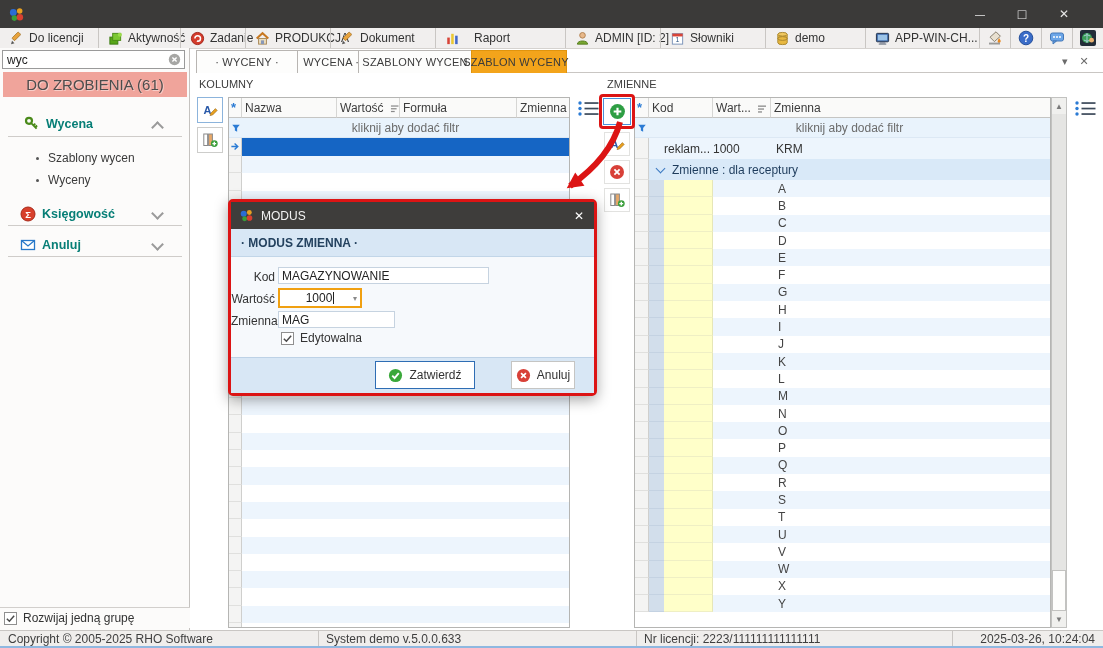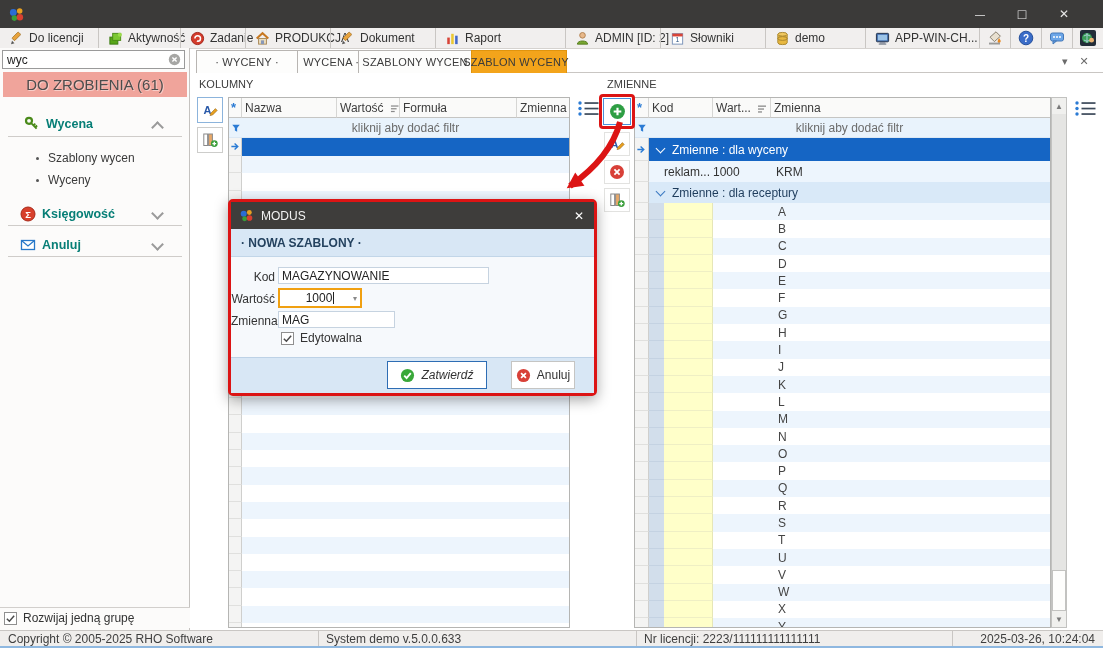--- a/index.html
+++ b/index.html
@@ -92,21 +92,21 @@
   .dlg-label{position:absolute;left:0;width:44px;text-align:right;font-size:12px;color:#333;}
   .dlg-input{position:absolute;left:47px;background:#fff;border:1px solid #c6d3e0;box-sizing:border-box;font-size:12px;color:#222;display:flex;align-items:center;padding-left:3px;}
   #dlg-wartosc{border:2px solid #f0a011;justify-content:center;padding:0;}
   #dlg-wartosc .caret{width:1px;height:12px;background:#222;margin-left:1px;}
   #dlg-wartosc .dd{position:absolute;right:3px;color:#8a8a8a;font-size:8px;}
   #dlg-wartosc .dd::before{content:"▾";}
   #dlg-check-row{position:absolute;left:50px;top:74px;display:flex;align-items:center;}
   #dlg-foot{position:absolute;left:0;bottom:0;width:100%;height:36px;background:#d8e7f5;border-top:1px solid #bdd2e6;box-sizing:border-box;}
   .dlg-btn{position:absolute;top:3px;height:28px;background:#fff;box-sizing:border-box;display:flex;align-items:center;justify-content:center;font-size:12px;color:#333;}
   .dlg-btn .icon16{width:15px;height:15px;margin-right:6px;}
-  #btn-ok{left:156px;width:100px;border:1px solid #2e6db4;font-style:italic;}
+  #btn-ok{left:144px;width:100px;border:1px solid #2e6db4;}
   #btn-cancel{left:280px;width:64px;border:1px solid #c5c5c3;}
   
   #add-highlight{position:absolute;left:599px;top:94px;width:36px;height:35px;border:3px solid #dc1414;border-radius:4px;box-sizing:border-box;z-index:65;pointer-events:none;}
   
   #statusbar{position:absolute;left:0;top:630px;width:1103px;height:18px;background:#f0eeec;border-top:1px solid #c9c6c3;border-bottom:2px solid #8fb8e0;box-sizing:border-box;font-size:12px;color:#3e3e3e;}
   .st-seg{position:absolute;top:1px;white-space:nowrap;}
   .st-sep{position:absolute;top:0;height:15px;border-left:1px solid #c9c6c3;}
   
   .icon-abs{position:absolute;}
   .icon-abs svg{display:block;}
@@ -174,21 +174,21 @@
       </div>
       <div class="menu-item" style="width: 105px;">
         <span class="icon16">
           <svg viewBox="0 0 16 16">
             <rect x="6" y="1" width="4" height="9.5" rx="1" transform="rotate(45 8 5.5)" fill="#e8a33d" stroke="#9a6b20" stroke-width="0.7"></rect>
             <path d="M3.2 10.4L5.8 13 2.2 14Z" fill="#555"></path>
           </svg>
         </span>
         <span class="lbl">Dokument</span>
       </div>
-      <div class="menu-item" style="width: 130px;">
+      <div class="menu-item" style="width: 130px; gap: 9px;">
         <span class="icon16">
           <svg viewBox="0 0 16 16">
             <rect x="2.4" y="7" width="2.7" height="7" fill="#d84438"></rect>
             <rect x="6.6" y="3" width="2.7" height="11" fill="#eac832"></rect>
             <rect x="10.8" y="5" width="2.7" height="9" fill="#4468c8"></rect>
           </svg>
         </span>
         <span class="lbl">Raport</span>
       </div>
       <div class="menu-item" style="width: 95px;">
@@ -604,31 +604,20 @@
         </div>
       </div>
       <div class="grow filter-row" style="height: 20px;">
         <div class="gcell ind" style="width: 14px;">
           <span style="width: 12px; height: 12px; margin: auto;"><svg viewBox="0 0 16 16">
               <path d="M3 3.5H13L9.5 8v5L6.5 11.4V8Z" fill="#2b7bd4"></path>
             </svg></span>
         </div>
         <div class="gcell filter-hint" style="flex: 1 1 auto;">kliknij aby dodać filtr</div>
       </div>
-      <div class="grow" style="height: 23px;">
-        <div class="gcell indcell" style="width: 14px;">
-          <span style="width: 11px; height: 11px; margin: auto;"><svg viewBox="0 0 12 12">
-              <path d="M1.5 6h6.5M5 2.8L8.5 6 5 9.2" stroke="#2b7bd4" stroke-width="1.5" fill="none"></path>
-            </svg></span>
-        </div>
-        <div class="gcell sel-row-bg" style="width: 403px;">
-          <span class="gchev"></span>
-          <span>Zmienne : dla wyceny</span>
-        </div>
-      </div>
       <div class="grow" style="height: 21px; background: rgb(237, 245, 253);">
         <div class="gcell indcell" style="width: 14px;"></div>
         <div class="gcell" style="width: 15px;"></div>
         <div class="gcell" style="width: 49px;">
           <span>reklam...</span>
         </div>
         <div class="gcell" style="width: 58px;">
           <span>1000</span>
         </div>
         <div class="gcell" style="width: 281px; padding-left: 5px;">
@@ -892,21 +881,21 @@
         <svg viewBox="0 0 16 16">
             <circle cx="5" cy="6" r="3.2" fill="#2b6cd4"></circle>
             <circle cx="11" cy="4.8" r="2.6" fill="#e8a020"></circle>
             <circle cx="6" cy="11.4" r="2.6" fill="#3a9e3a"></circle>
             <circle cx="11.2" cy="10.6" r="3" fill="#d84030"></circle>
           </svg>
       </span>
       <span id="dlg-title-text">MODUS</span>
       <span id="dlg-close"></span>
     </div>
-    <div id="dlg-head">· NOWA SZABLONY ·</div>
+    <div id="dlg-head">· MODUS ZMIENNA ·</div>
     <div id="dlg-body">
       <div class="dlg-label" style="top:13px">Kod</div>
       <input class="dlg-input" style="top: 10px; width: 211px; height: 17px;" readonly="" value="MAGAZYNOWANIE">
       <div class="dlg-label" style="top:35px">Wartość</div>
       <div class="dlg-input" id="dlg-wartosc" style="top:31px;width:84px;height:20px">
         <span>1000</span>
           <span class="caret"></span>
         <span class="dd"></span>
       </div>
       <div class="dlg-label" style="top:57px">Zmienna</div>

